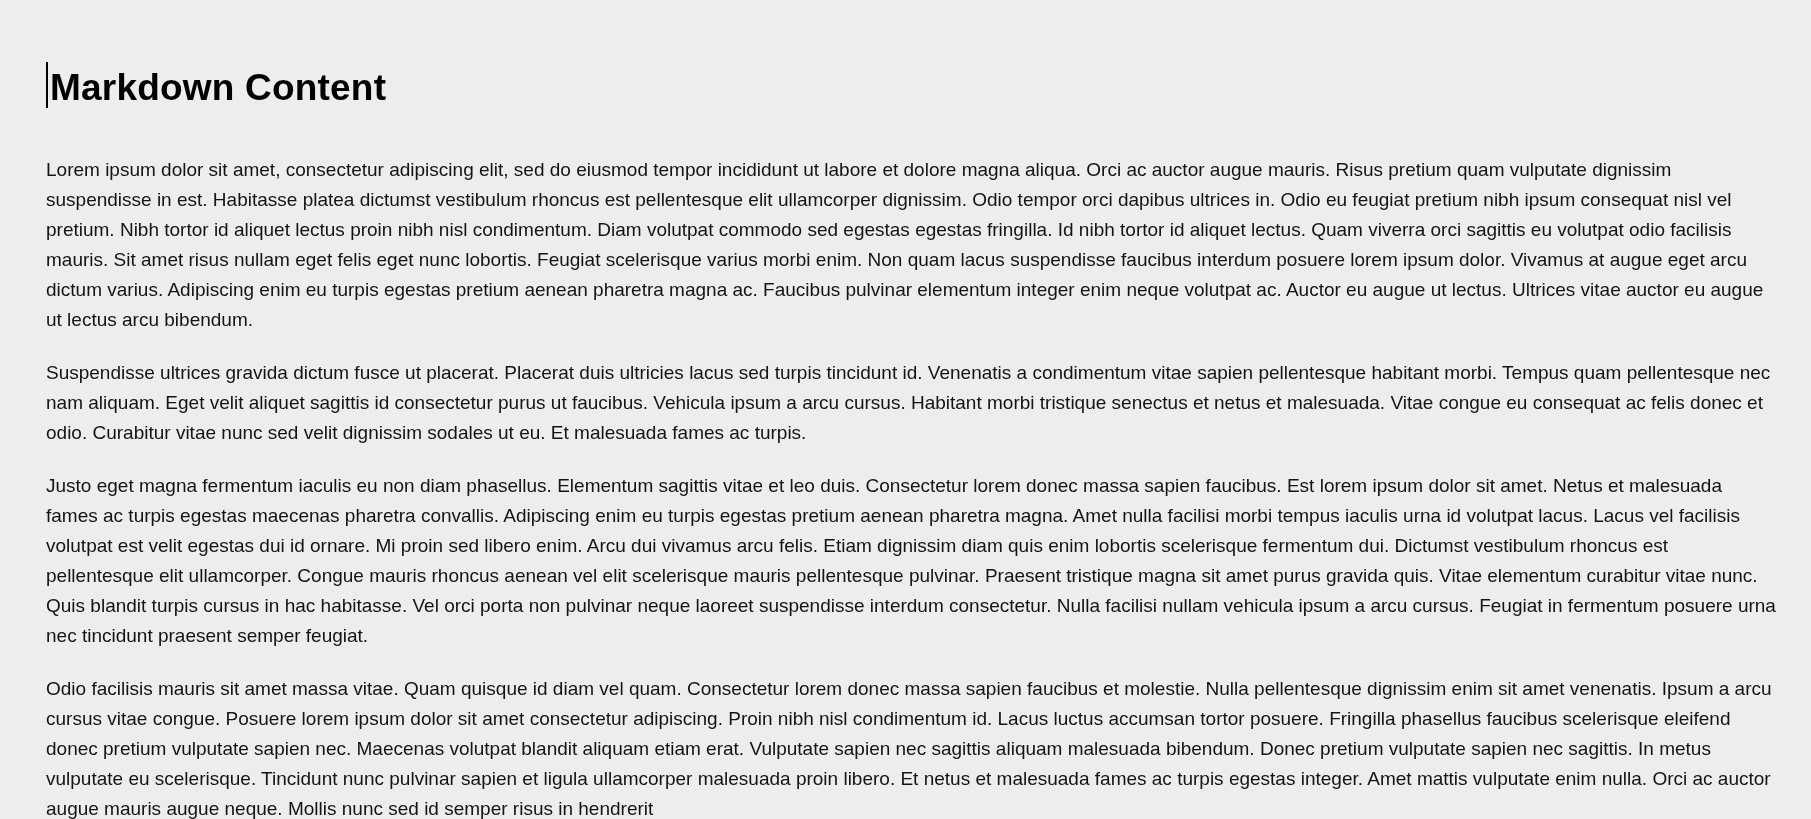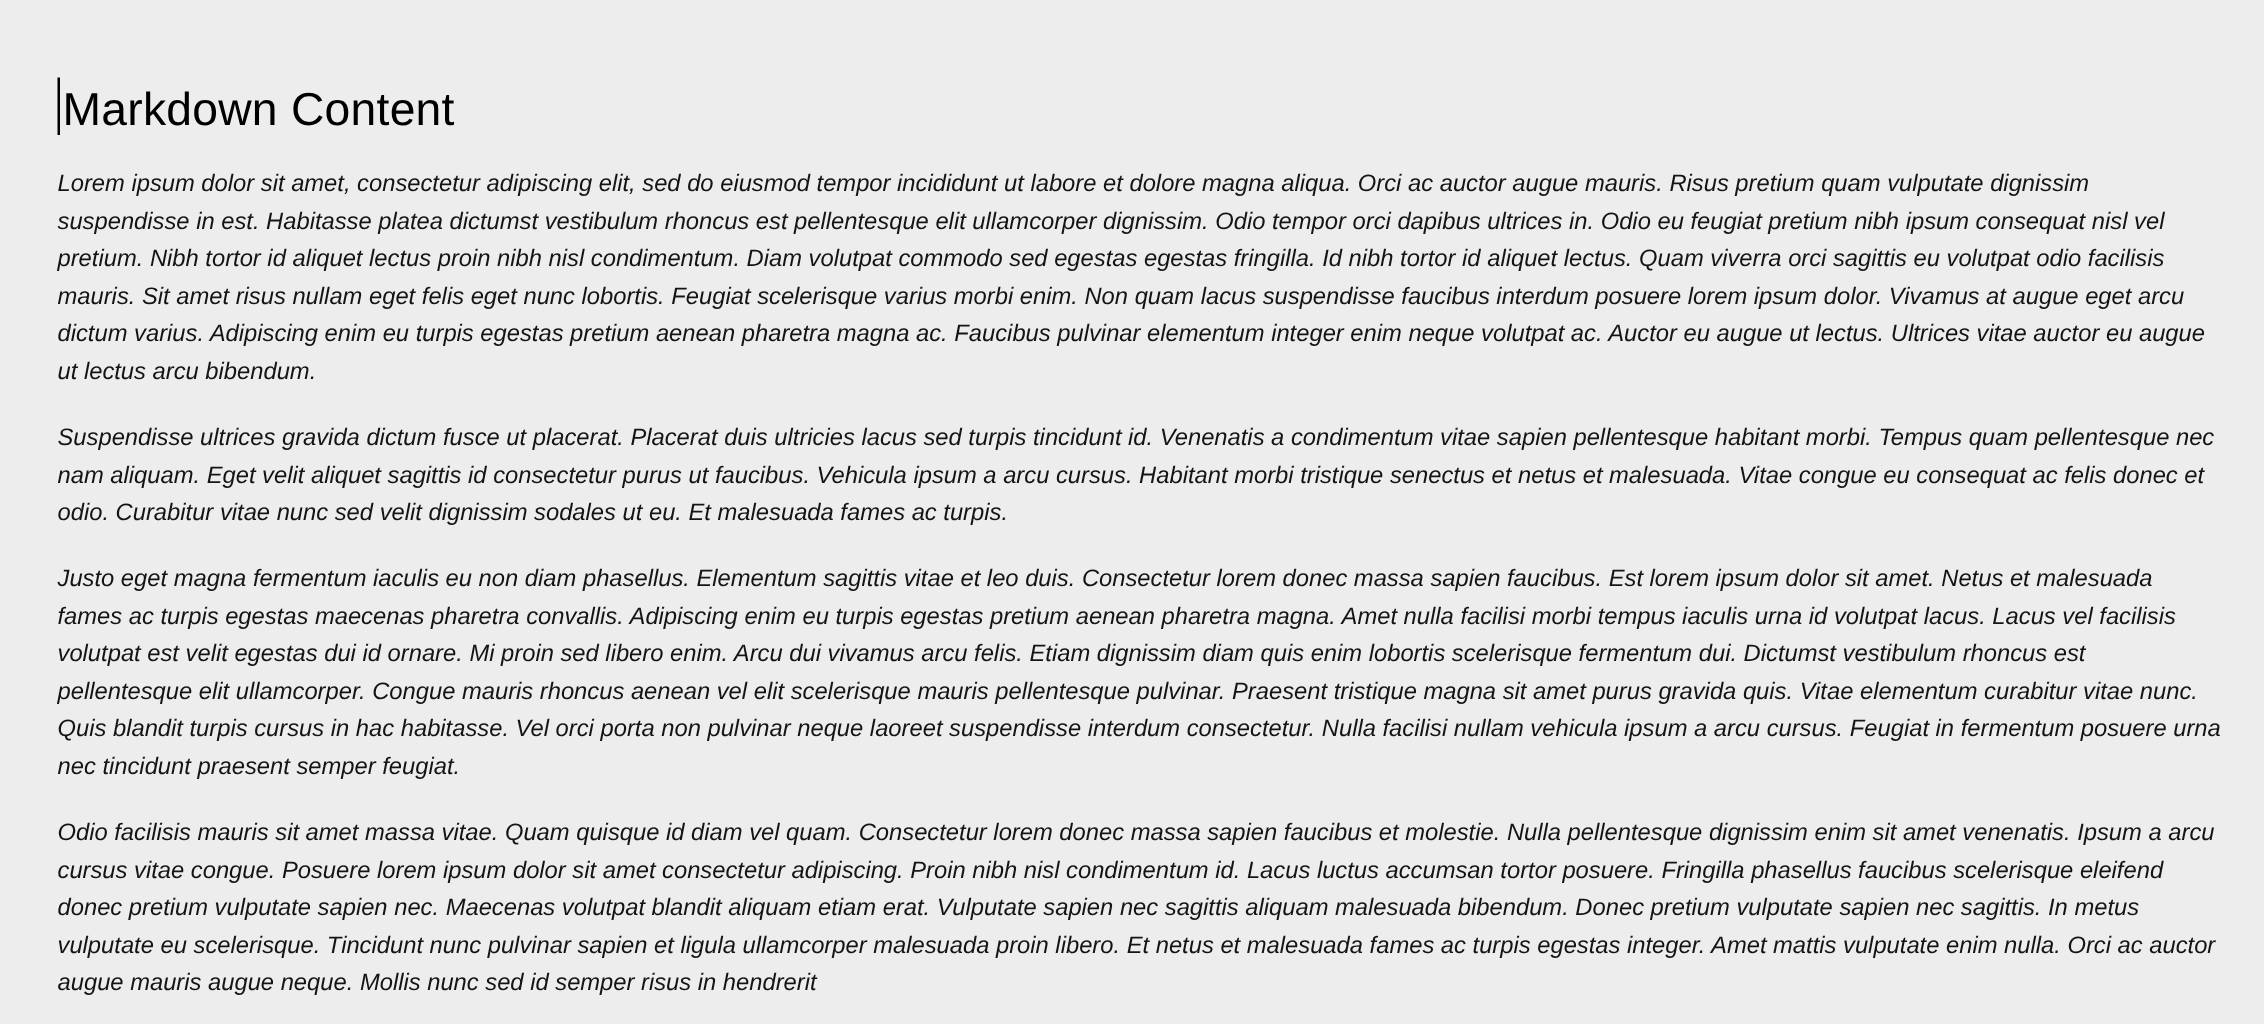--- a/index.html
+++ b/index.html
@@ -20,43 +20,42 @@
     background: var(--background);
     font-family: "Liberation Sans", sans-serif;
   }
   .page {
     width: 100%;
     height: 100%;
     padding: 30px 34px 0 46px;
     overflow: hidden;
   }
   h1.doc-title {
-    margin: 32px 0 23px 0;
+    margin: 32px 0 45px 0;
     font-size: 37px;
     line-height: 44px;
-    font-weight: normal;
+    font-weight: bold;
     color: var(--heading-text);
     letter-spacing: 0.2px;
     white-space: nowrap;
   }
   .caret {
     display: inline-block;
     width: 2px;
     height: 46px;
     background: var(--text-cursor);
     vertical-align: -8px;
     margin-right: 2px;
   }
   .para {
     margin: 0 0 23px 0;
     font-size: 19px;
     line-height: 30px;
     color: var(--body-text);
     text-align: left;
-    font-style: italic;
   }
 </style>
 </head>
 <body>
 
 <div class="page">
   <h1 class="doc-title"><span class="caret"></span><span>Markdown Content</span></h1>
   <div>
       <p class="para">Lorem ipsum dolor sit amet, consectetur adipiscing elit, sed do eiusmod tempor incididunt ut labore et dolore magna aliqua. Orci ac auctor augue mauris. Risus pretium quam vulputate dignissim suspendisse in est. Habitasse platea dictumst vestibulum rhoncus est pellentesque elit ullamcorper dignissim. Odio tempor orci dapibus ultrices in. Odio eu feugiat pretium nibh ipsum consequat nisl vel pretium. Nibh tortor id aliquet lectus proin nibh nisl condimentum. Diam volutpat commodo sed egestas egestas fringilla. Id nibh tortor id aliquet lectus. Quam viverra orci sagittis eu volutpat odio facilisis mauris. Sit amet risus nullam eget felis eget nunc lobortis. Feugiat scelerisque varius morbi enim. Non quam lacus suspendisse faucibus interdum posuere lorem ipsum dolor. Vivamus at augue eget arcu dictum varius. Adipiscing enim eu turpis egestas pretium aenean pharetra magna ac. Faucibus pulvinar elementum integer enim neque volutpat ac. Auctor eu augue ut lectus. Ultrices vitae auctor eu augue ut lectus arcu bibendum.</p>
       <p class="para">Suspendisse ultrices gravida dictum fusce ut placerat. Placerat duis ultricies lacus sed turpis tincidunt id. Venenatis a condimentum vitae sapien pellentesque habitant morbi. Tempus quam pellentesque nec nam aliquam. Eget velit aliquet sagittis id consectetur purus ut faucibus. Vehicula ipsum a arcu cursus. Habitant morbi tristique senectus et netus et malesuada. Vitae congue eu consequat ac felis donec et odio. Curabitur vitae nunc sed velit dignissim sodales ut eu. Et malesuada fames ac turpis.</p>

